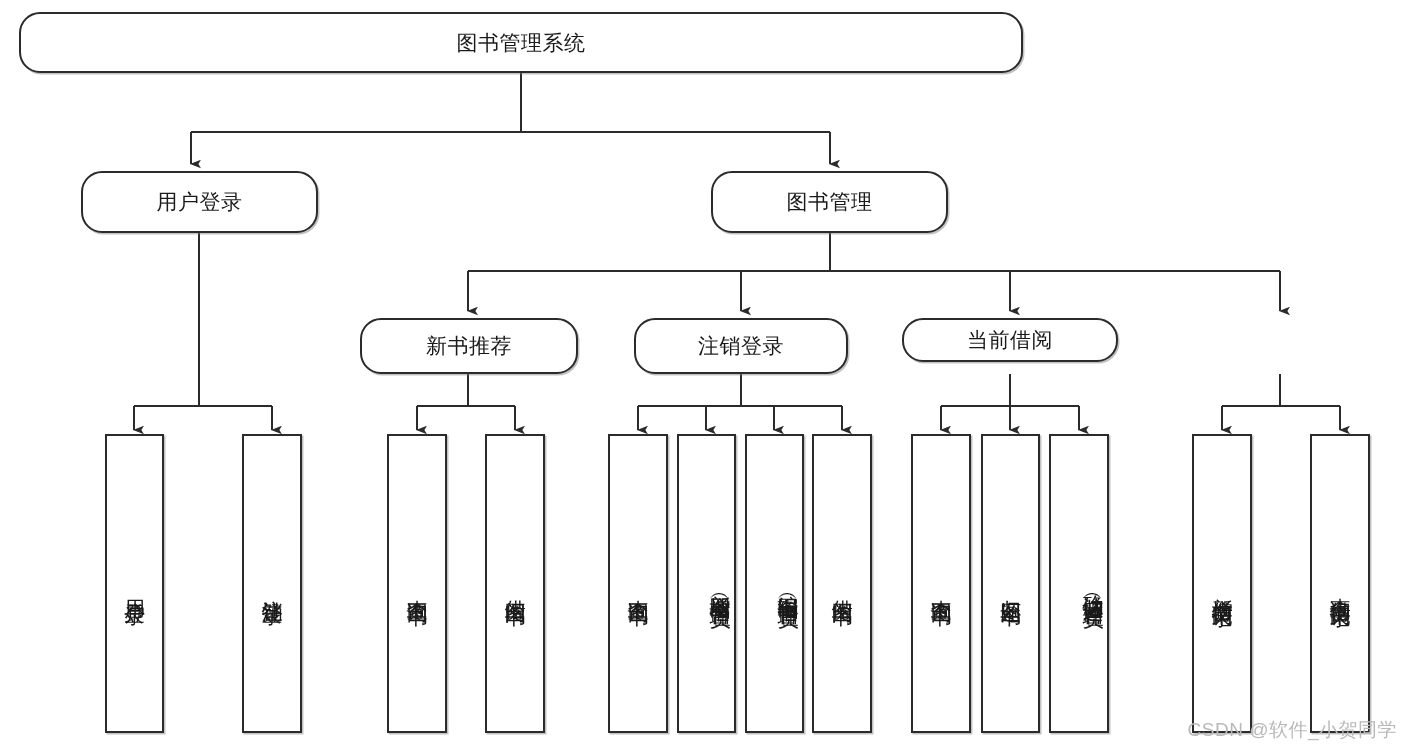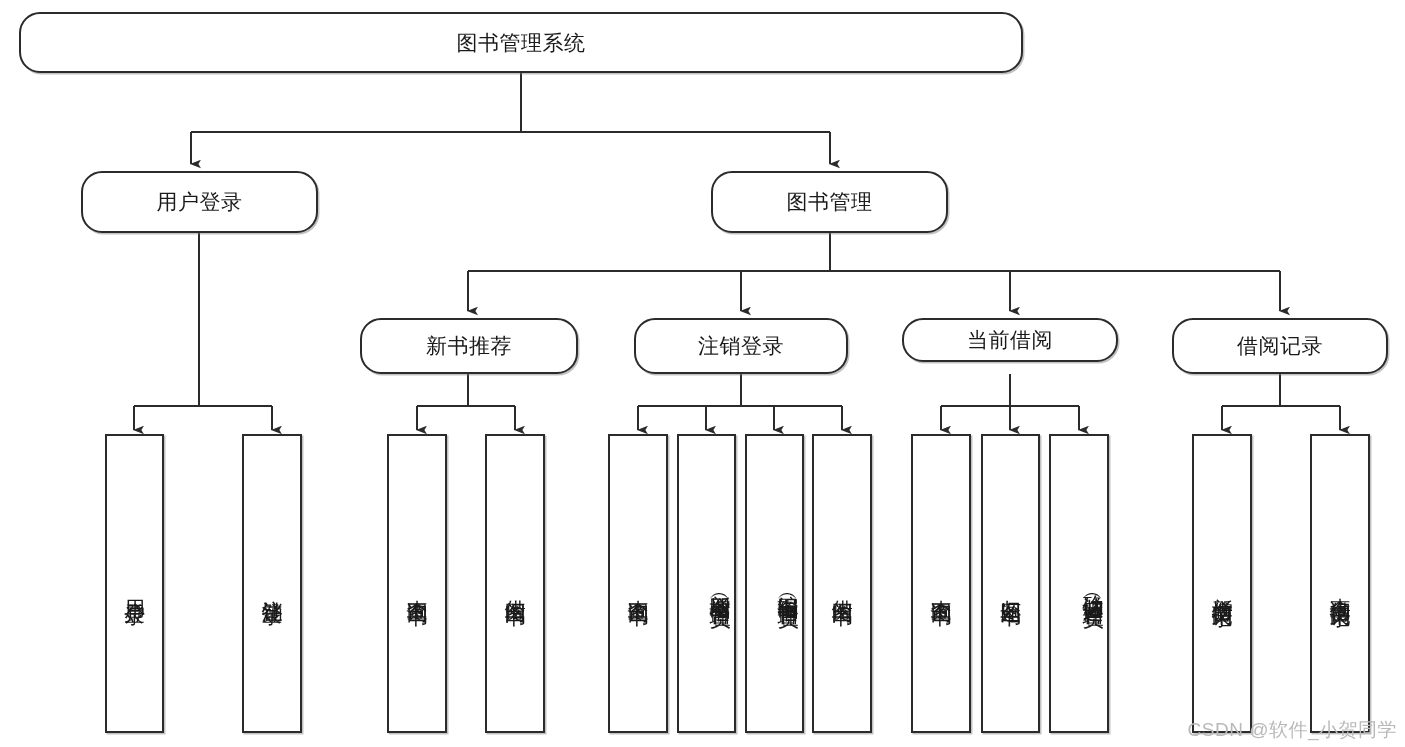--- a/index.html
+++ b/index.html
@@ -147,23 +147,20 @@
 
   <div class="node horizontal" style="left:360px; top:318px; width:218px; height:56px;text-align:right;">
     <span>新书推荐</span>
   </div>
   <div class="node horizontal" style="left:634px; top:318px; width:214px; height:56px;">
     <span>注销登录</span>
   </div>
   <div class="node horizontal" style="left:902px; top:318px; width:216px; height:44px;">
     <span>当前借阅</span>
   </div>
-  <div class="node horizontal" style="left:1172px; top:318px; width:216px; height:56px;">
-    <span>借阅记录</span>
-  </div>
 
   <div class="node vertical align-center" style="left:105px; top:434px; width:59px; height:299px;">
     <span class="vlabel">用户登录</span>
   </div>
   <div class="node vertical align-center" style="left:242px; top:434px; width:60px; height:299px;">
     <span class="vlabel">注销登录</span>
   </div>
 
   <div class="node vertical align-center" style="left:387px; top:434px; width:60px; height:299px;">
     <span class="vlabel">查询图书</span>

